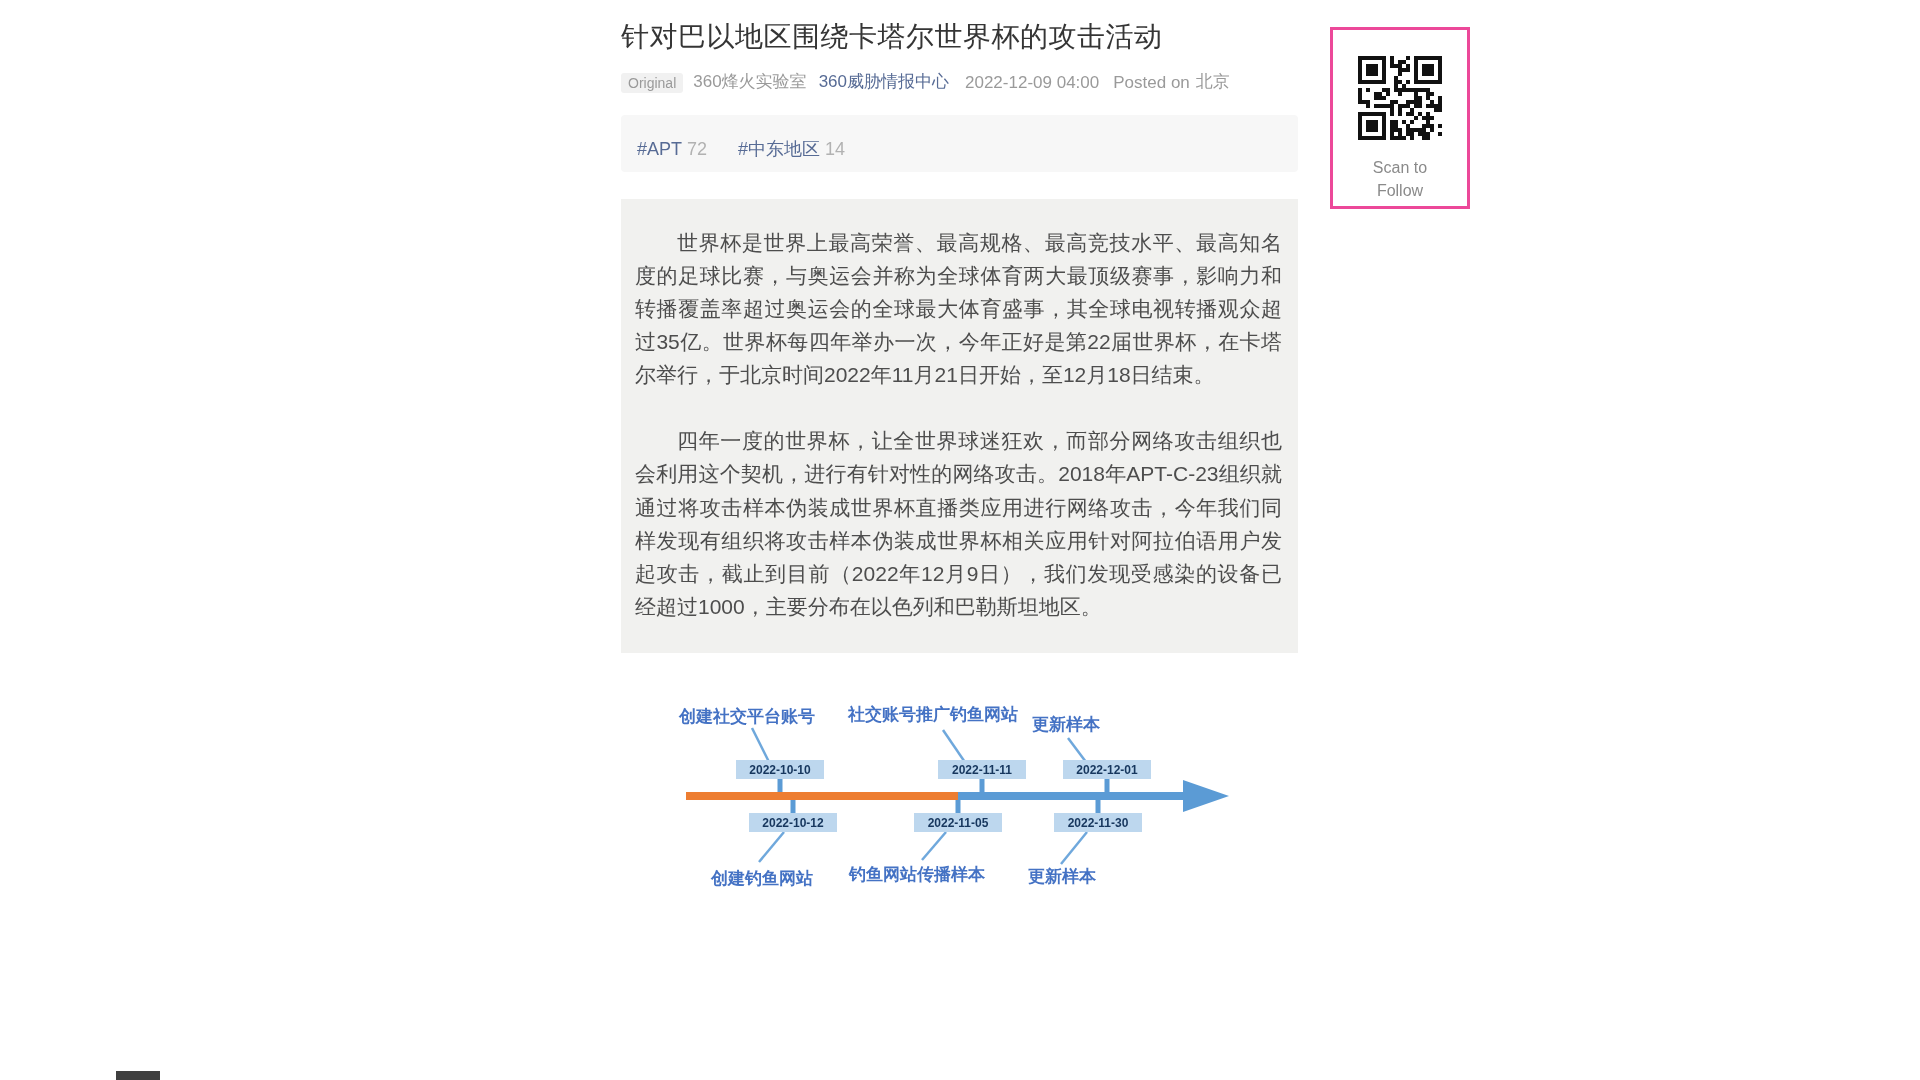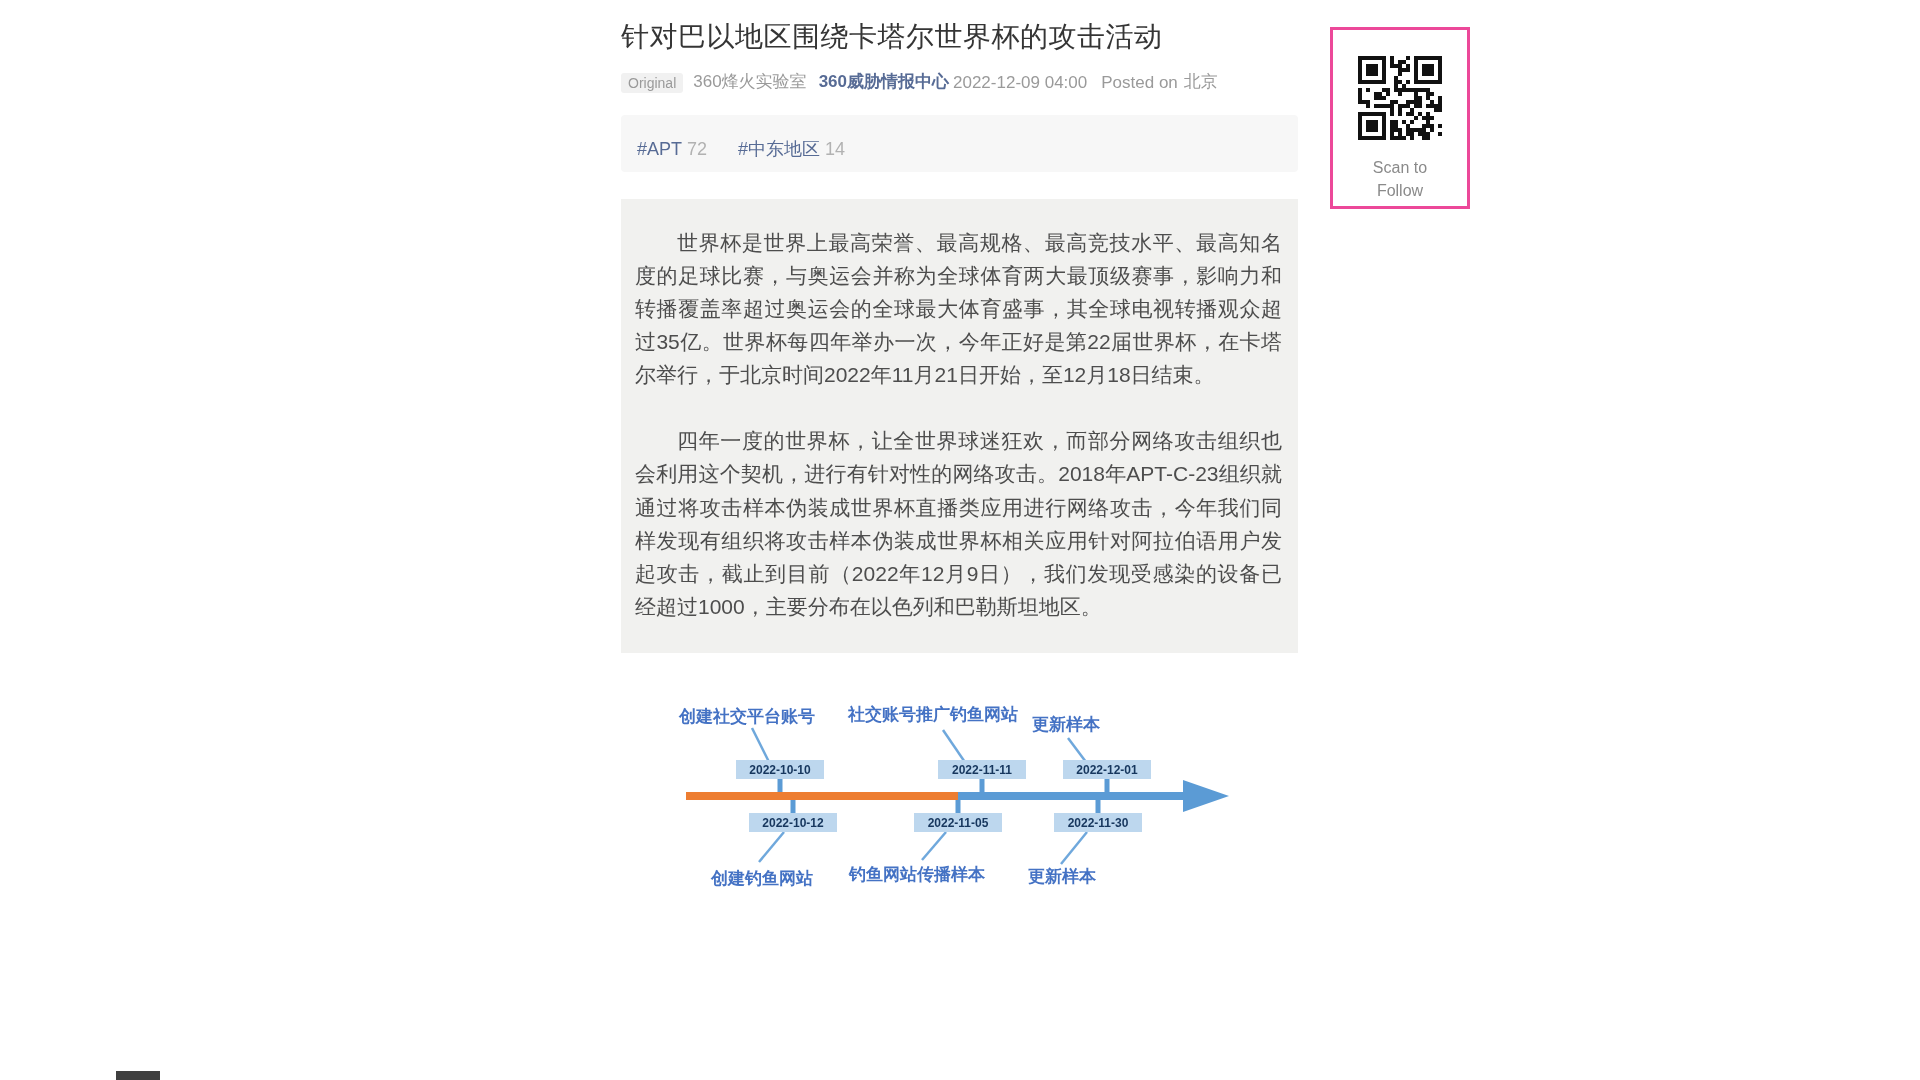--- a/index.html
+++ b/index.html
@@ -9,21 +9,21 @@
 
   .article-col { position:absolute; left:621px; top:0; width:677px; }
 
   h1.title { margin-top:18px; font-size:28px; font-weight:400; color:#353535;
              line-height:1.35; letter-spacing:.5px; }
 
   .meta-row { margin-top:14px; display:flex; align-items:flex-end; font-size:17px; color:#9a9a9a; }
   .badge-original { background:#f1f1f1; color:#9a9a9a; font-size:14px; padding:2px 7px;
                     border-radius:3px; margin-right:10px; }
   .meta-author { margin-right:12px; }
-  .meta-account { color:#576b95; margin-right:4px; cursor:pointer;font-weight:bold; }
+  .meta-account { color:#576b95; margin-right:16px; cursor:pointer; }
   .meta-date { margin-right:14px; }
   .meta-posted { margin-right:6px; }
 
   .collection-box { margin-top:22px; background:#f7f7f7; border-radius:4px; padding:13px 16px 11px; }
   .collection-label { color:#888888; font-size:16px; line-height:20px; }
   .collection-tags { margin-top:9px; font-size:18px; line-height:24px; }
   .tag { margin-right:26px; cursor:pointer;text-align:center; }
   .tag-name { color:#576b95; }
   .tag-count { color:#b2b2b2; margin-left:5px; }
 

